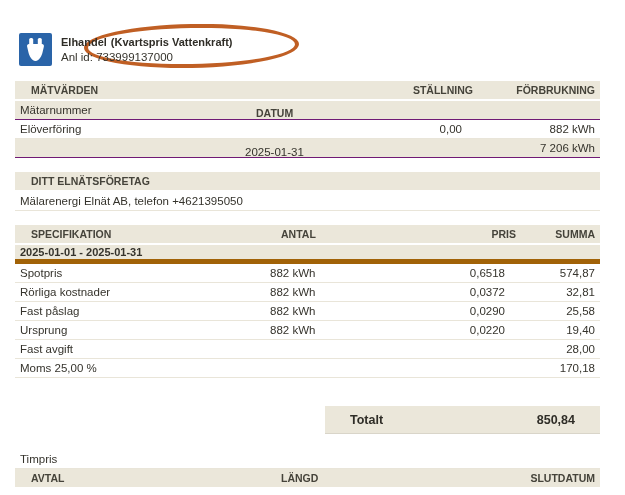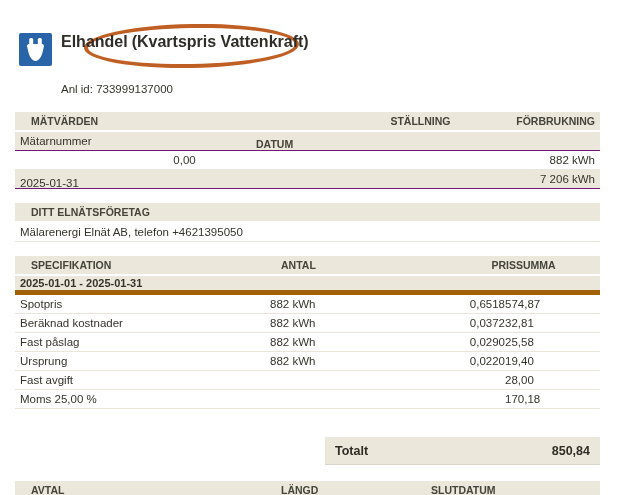--- a/index.html
+++ b/index.html
@@ -11,23 +11,23 @@
     font-family:"Liberation Sans", sans-serif;
     color:#35332c;
     overflow:hidden;
   }
   .content { position:absolute; left:15px; top:33px; width:585px; }
 
   
   .doc-header { display:flex; align-items:flex-start; }
   .plug-badge { width:33px; height:33px; margin-left:4px; flex:0 0 auto; }
   .head-text { margin-left:9px; padding-top:1px; }
-  .title-line { font-size:16px; font-weight:bold; color:#2f2d27; line-height:16px; white-space:nowrap; }
+  .title-line { font-size:11px; font-weight:bold; color:#2f2d27; line-height:16px; white-space:nowrap; }
   .title-line .subtitle { margin-left:4px; }
-  .anl-line { font-size:11.5px; line-height:15px; color:#35332c; white-space:nowrap; display:flex; align-items:center;margin-top:32px; }
+  .anl-line { font-size:11.5px; line-height:15px; color:#35332c; white-space:nowrap; display:flex; align-items:center; }
   .anl-line .note { font-size:9px; color:#8a8778; margin-left:42px; }
 
   
   .annotation-ellipse {
     position:absolute; left:84px; top:24px; width:215px; height:44px;
     border:4px solid #c05f24; border-radius:50%;
     transform:rotate(-1deg);
     pointer-events:none;
   }
 
@@ -35,35 +35,35 @@
   .tbl { width:585px; }
   .row { display:flex; align-items:center; height:19px; padding:0 5px; font-size:11.5px; }
   .row.hdr { height:18px; background:#ebe7da; font-weight:bold; font-size:10.5px; color:#45433a; margin-bottom:2px;padding-left:16px; }
   .row.beige { background:#ebe7da; border-bottom:1px solid #701a75; }
   .row.white { background:#ffffff; border-bottom:1px solid #e9e5d9; }
   .row.subhdr { background:#ebe7da; font-weight:bold; font-size:11px; border-bottom:5px solid #a16207; }
 
   
   .mc1 { width:225px; }
   .mc2 { width:112px;margin-top:45px; }
-  .mc3 { width:105px; text-align:center; }
+  .mc3 { width:105px; text-align:right; }
   .mc4 { flex:1; text-align:right; }
   
   .sc1 { width:250px; }
   .sc2 { width:150px; }
   .sc3 { width:85px; text-align:right; }
-  .sc4 { flex:1; }
+  .sc4 { flex:1; text-align:right; }
 
   .gap14 { height:14px; } .gap15 { height:15px; } .gap28 { height:28px; } .gap16 { height:16px; }
 
   .total-block {
     margin-left:310px; width:275px; height:28px;
     background:#ebe7da; border-bottom:1px solid #d9d5c9;
     display:flex; align-items:center; justify-content:space-between;
-    padding:0 10px; font-size:12.5px; font-weight:bold; color:#2f2d27;
+    padding:0 25px; font-size:12.5px; font-weight:bold; color:#2f2d27;
   }
 </style>
 </head>
 <body>
 
 <div class="page">
 
   <div class="annotation-ellipse"></div>
 
   <div class="content">
@@ -94,20 +94,21 @@
         <span class="mc3">STÄLLNING</span>
         <span class="mc4">FÖRBRUKNING</span>
       </div>
       <div class="row beige">
         <span class="mc1">Mätarnummer</span>
         <span class="mc2"></span>
         <span class="mc3"></span>
         <span class="mc4"></span>
       </div>
       <div class="row white">
+        <span class="mc1">Elöverföring</span>
         <span class="mc2">2025-01-31</span>
         <span class="mc3">0,00</span>
         <span class="mc4">882 kWh</span>
       </div>
       <div class="row beige">
         <span class="mc2"></span>
         <span class="mc3"></span>
         <span class="mc4">7 206 kWh</span>
       </div>
     </div>
@@ -135,21 +136,21 @@
       <div class="row subhdr">
         <span>2025-01-01 - 2025-01-31</span>
       </div>
       <div class="row white">
         <span class="sc1">Spotpris</span>
         <span class="sc2">882 kWh</span>
         <span class="sc3">0,6518</span>
         <span class="sc4">574,87</span>
       </div>
       <div class="row white">
-        <span class="sc1">Beräknad kostnader</span>
+        <span class="sc1">Rörliga kostnader</span>
         <span class="sc2">882 kWh</span>
         <span class="sc3">0,0372</span>
         <span class="sc4">32,81</span>
       </div>
       <div class="row white">
         <span class="sc1">Fast påslag</span>
         <span class="sc2">882 kWh</span>
         <span class="sc3">0,0290</span>
         <span class="sc4">25,58</span>
       </div>
@@ -176,26 +177,26 @@
     <div class="gap28"></div>
 
     <div class="total-block">
       <span>Totalt</span>
       <span>850,84</span>
     </div>
 
     <div class="gap16"></div>
 
     <div class="tbl">
+      <div class="row white">
+        <span class="sc1">Timpris</span>
+        <span class="sc2"></span>
+        <span class="sc4"></span>
+      </div>
       <div class="row hdr">
         <span class="sc1">AVTAL</span>
         <span class="sc2">LÄNGD</span>
         <span class="sc4">SLUTDATUM</span>
       </div>
-      <div class="row white">
-        <span class="sc1">Timpris</span>
-        <span class="sc2"></span>
-        <span class="sc4"></span>
-      </div>
     </div>
 
   </div>
 </div>
 
 </body></html>

